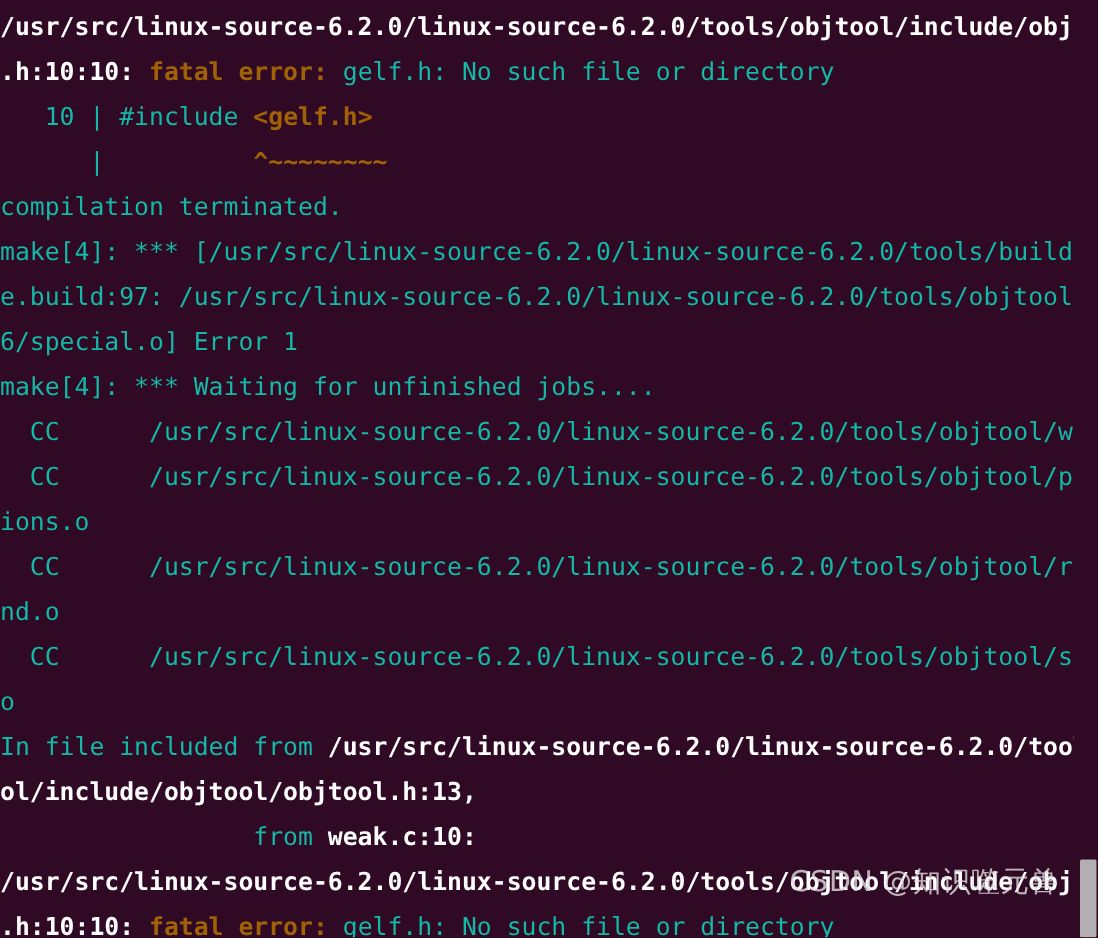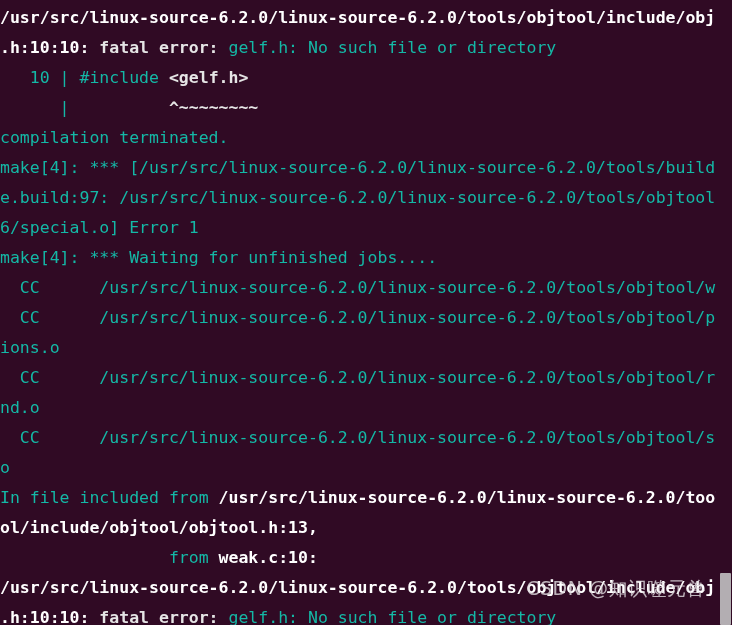--- a/index.html
+++ b/index.html
@@ -27,21 +27,21 @@
     width: 732px;
     white-space: pre;
   }
   .line {
     height: 30px;
     white-space: pre;
     display: block;
   }
   .w   { color: #14b8a6; }
   .bw  { color: #ffffff; font-weight: bold; }
-  .red { color: #e5e5e5; font-weight: bold; }
+  .red { color: #a16207; font-weight: bold; }
 
   
   #scrollbar-track {
     position: absolute;
     right: 0;
     top: 0;
     width: 16px;
     height: 625px;
     background: #300a24;
   }

